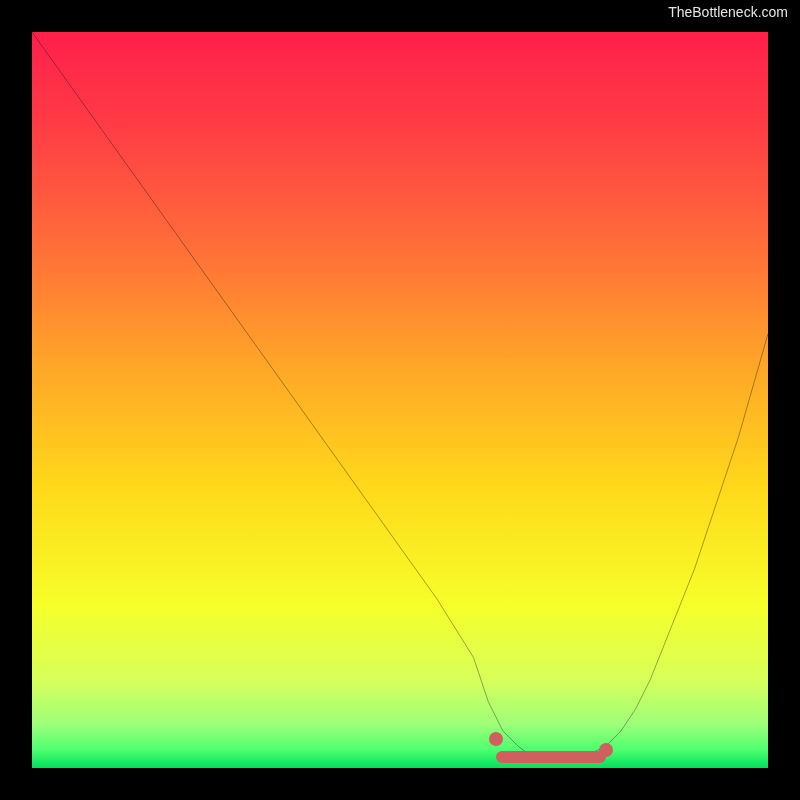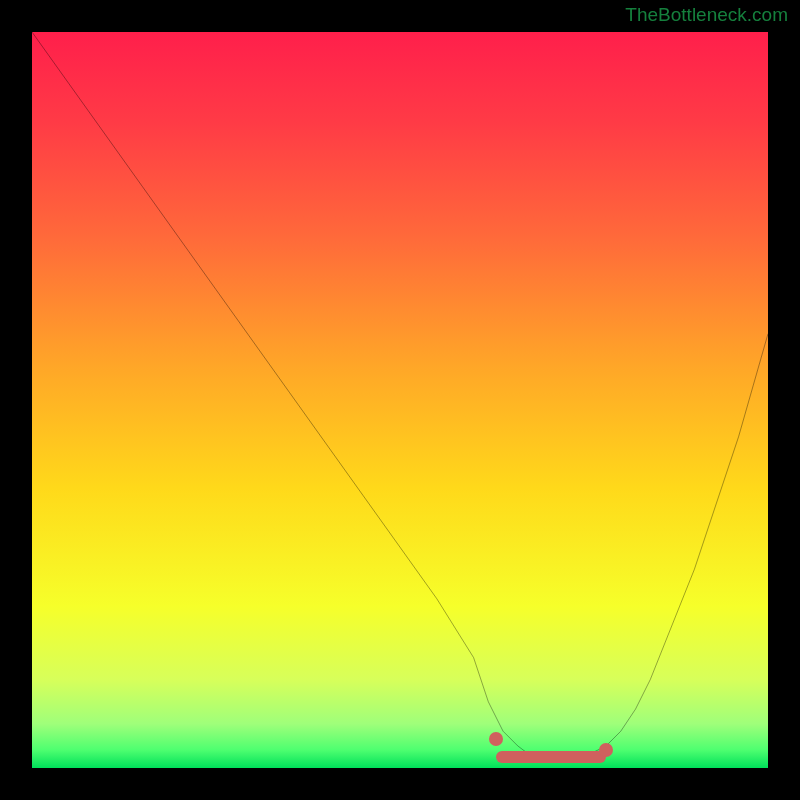--- a/index.html
+++ b/index.html
@@ -8,22 +8,22 @@
     width: 800px;
     height: 800px;
     background: #000;
     position: relative;
     font-family: Arial, sans-serif;
   }
   .watermark {
     position: absolute;
     top: 4px;
     right: 12px;
-    color: #15803d;
-    font-size: 19px;
+    color: #e5e5e5;
+    font-size: 14px;
     font-weight: 500;
     z-index: 10;
   }
   .plot-area {
     position: absolute;
     left: 32px;
     top: 32px;
     width: 736px;
     height: 736px;
     overflow: hidden;

